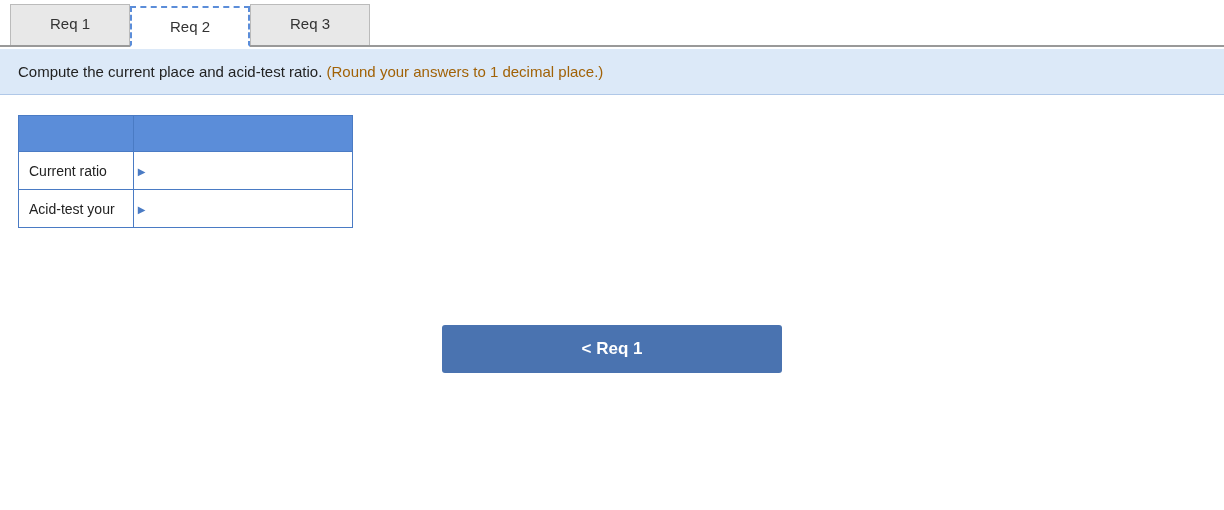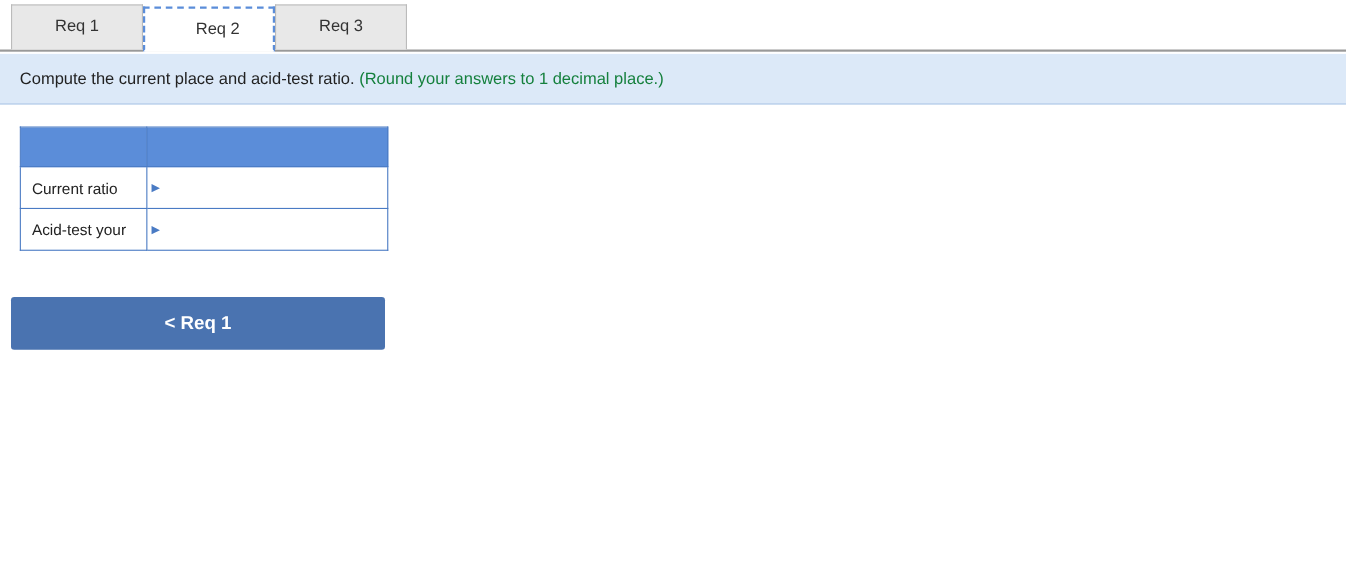--- a/index.html
+++ b/index.html
@@ -37,35 +37,34 @@
       text-align: center;
     }
 
     .tab.active {
       background: #ffffff;
       border: 2px dashed #5b8dd9;
       border-bottom: 2px solid #ffffff;
       position: relative;
       top: 2px;
       z-index: 1;
-      text-align: right;
     }
 
     
     .instruction-banner {
       background: #dce9f8;
       padding: 14px 18px;
       font-size: 15px;
       color: #222;
       border-bottom: 1px solid #b0c8e8;
       margin-top: 2px;
     }
 
     .instruction-banner .highlight {
-      color: #15803d;
+      color: #a16207;
       font-weight: normal;
     }
 
     
     .main-content {
       padding: 20px 18px;
     }
 
     
     .ratio-table {
@@ -109,22 +108,23 @@
       width: 100%;
       padding-left: 14px;
       font-size: 14px;
       background: transparent;
     }
 
     
     .nav-buttons {
       display: flex;
       flex-direction: row;
+      justify-content: center;
       gap: 4px;
-      margin-top: 22px;
+      margin-top: 77px;
       padding: 0 10px;
     }
 
     .nav-btn {
       background: #4a73b0;
       color: #ffffff;
       border: none;
       padding: 14px 0;
       font-size: 17px;
       font-weight: bold;

